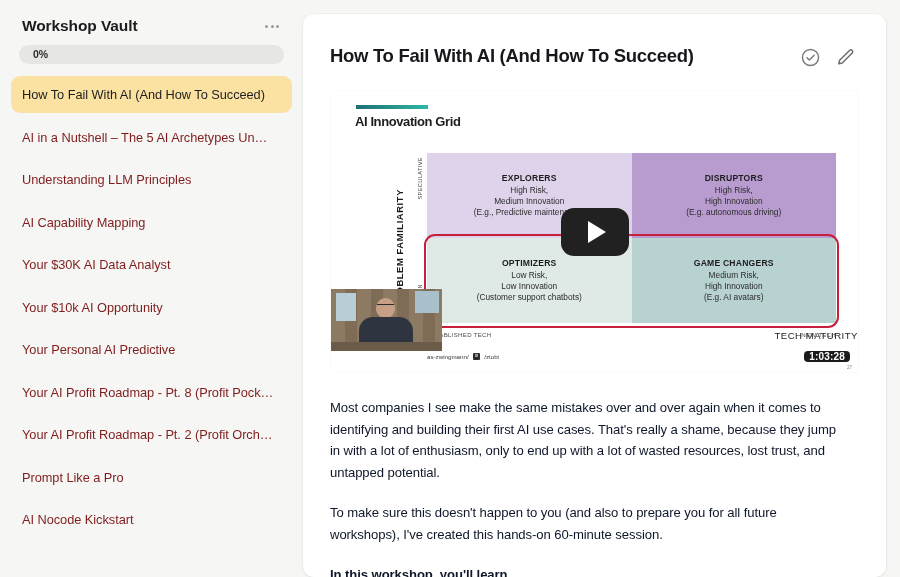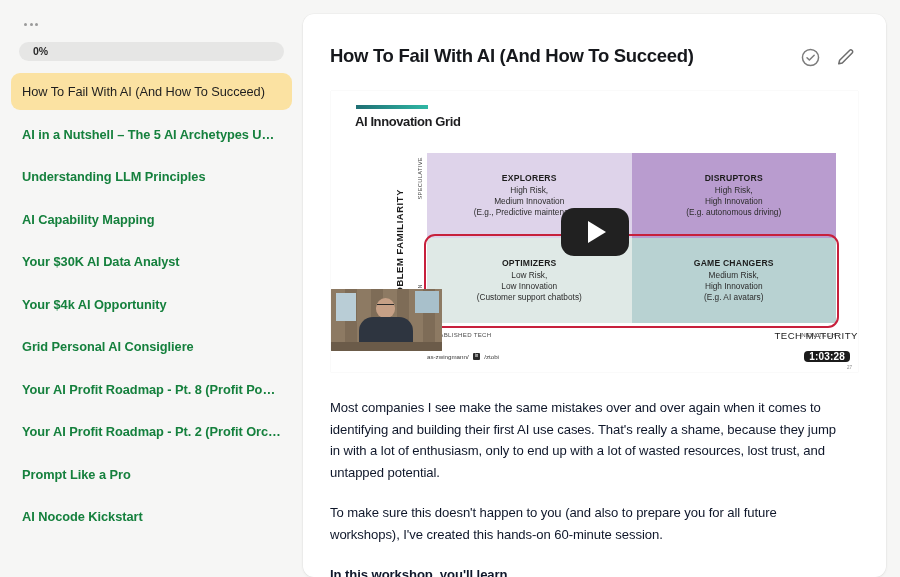--- a/index.html
+++ b/index.html
@@ -48,28 +48,27 @@
     position: absolute; left: 14px; top: 0; line-height: 19px;
     font-size: 10.5px; font-weight: bold; color: #2b2b2b;
   }
 
   .sb-list { margin-top: 12px; }
   .sb-item {
     margin: 0 11px;
     padding: 10px 11px;
     border-radius: 9px;
     font-size: 12.8px;
-    color: #15803d;
+    color: #7f1d1d;
     letter-spacing: -0.05px;
     white-space: nowrap;
     overflow: hidden;
     text-overflow: ellipsis;
     cursor: pointer;
     line-height: 17px;
-    font-weight: bold;
   }
   .sb-item + .sb-item { margin-top: 5.5px; }
   .sb-item.active { background: #fbe2a2; font-weight: normal; color: #1f1f1f; }
 
   
   .main {
     flex: 1 1 auto;
     padding: 14px 14px 0 0;
     height: 577px;
   }
@@ -201,40 +200,41 @@
   }
   .body-text p.bold { font-weight: bold; margin-bottom: 0; }
 </style>
 </head>
 <body>
 
 <div id="app">
 
   <aside class="sidebar">
     <div class="sb-header">
+      <div class="sb-title">Workshop Vault</div>
       <div class="kebab">
           <i></i>
           <i></i>
           <i></i>
         </div>
     </div>
 
     <div class="progress-wrap">
       <div class="progress-fill" style="width: 0%;"></div>
       <span class="progress-label">0%</span>
     </div>
 
     <nav class="sb-list" id="sb-list">
         <div class="sb-item active">How To Fail With AI (And How To Succeed)</div>
         <div class="sb-item">AI in a Nutshell – The 5 AI Archetypes Un…</div>
         <div class="sb-item">Understanding LLM Principles</div>
         <div class="sb-item">AI Capability Mapping</div>
         <div class="sb-item">Your $30K AI Data Analyst</div>
-        <div class="sb-item">Your $4k AI Opportunity</div>
-        <div class="sb-item">Grid Personal AI Consigliere</div>
+        <div class="sb-item">Your $10k AI Opportunity</div>
+        <div class="sb-item">Your Personal AI Predictive</div>
         <div class="sb-item">Your AI Profit Roadmap - Pt. 8 (Profit Pock…</div>
         <div class="sb-item">Your AI Profit Roadmap - Pt. 2 (Profit Orch…</div>
         <div class="sb-item">Prompt Like a Pro</div>
         <div class="sb-item">AI Nocode Kickstart</div>
       </nav>
   </aside>
 
   <main class="main">
     <section class="card">
 

